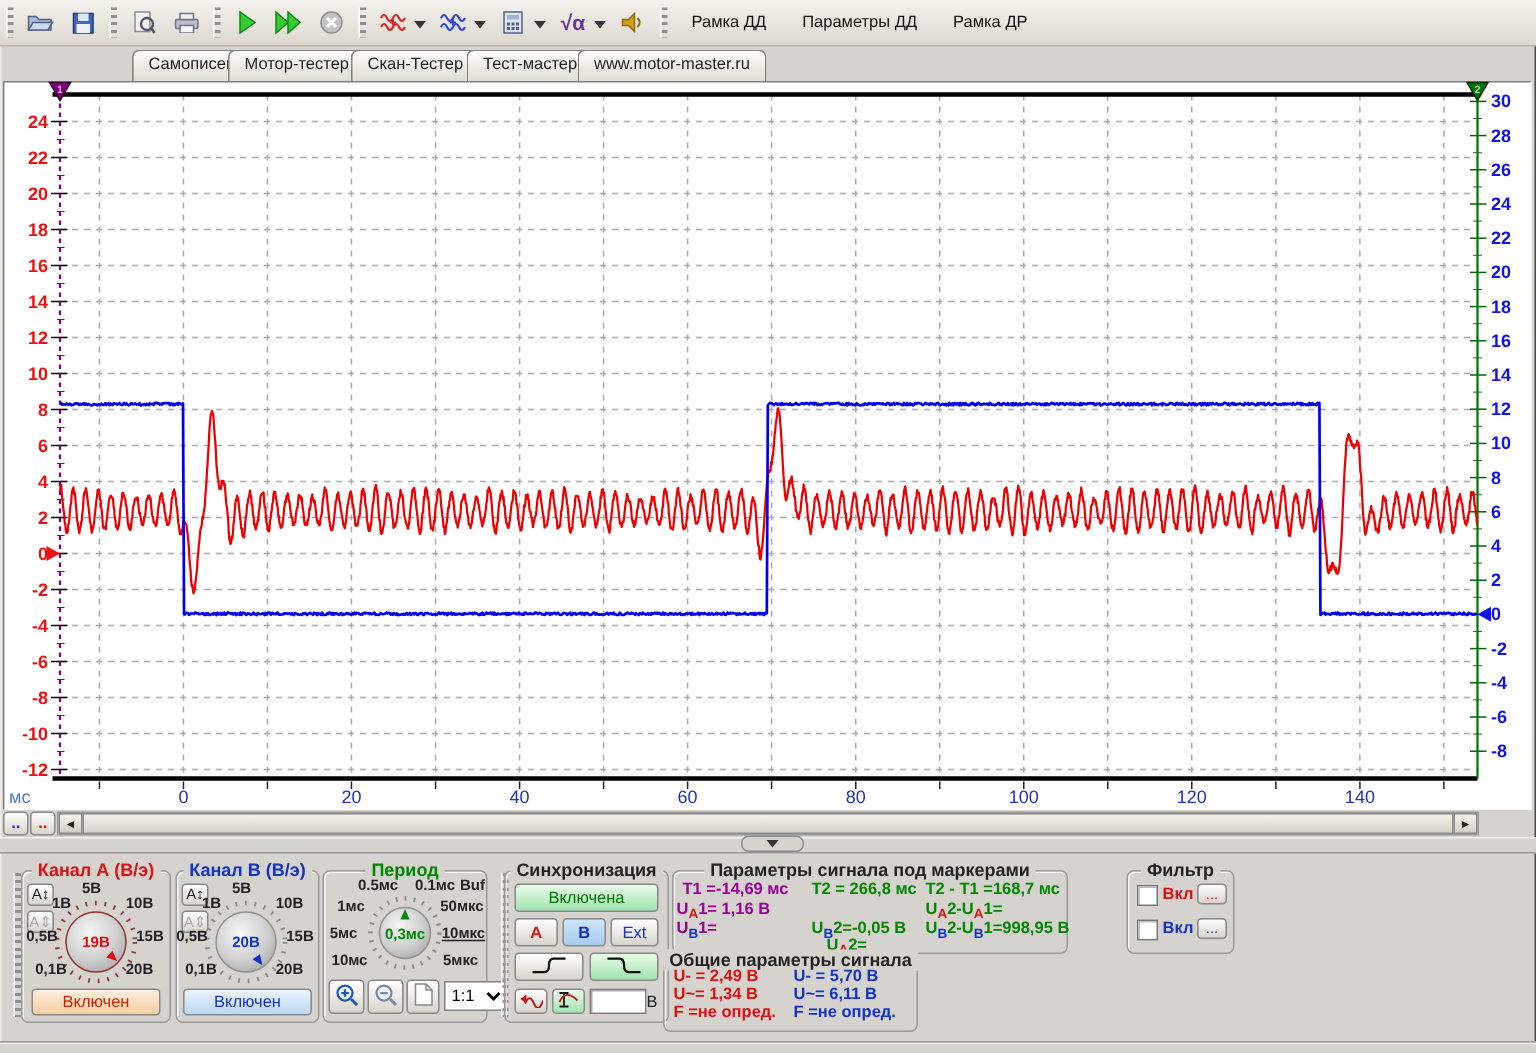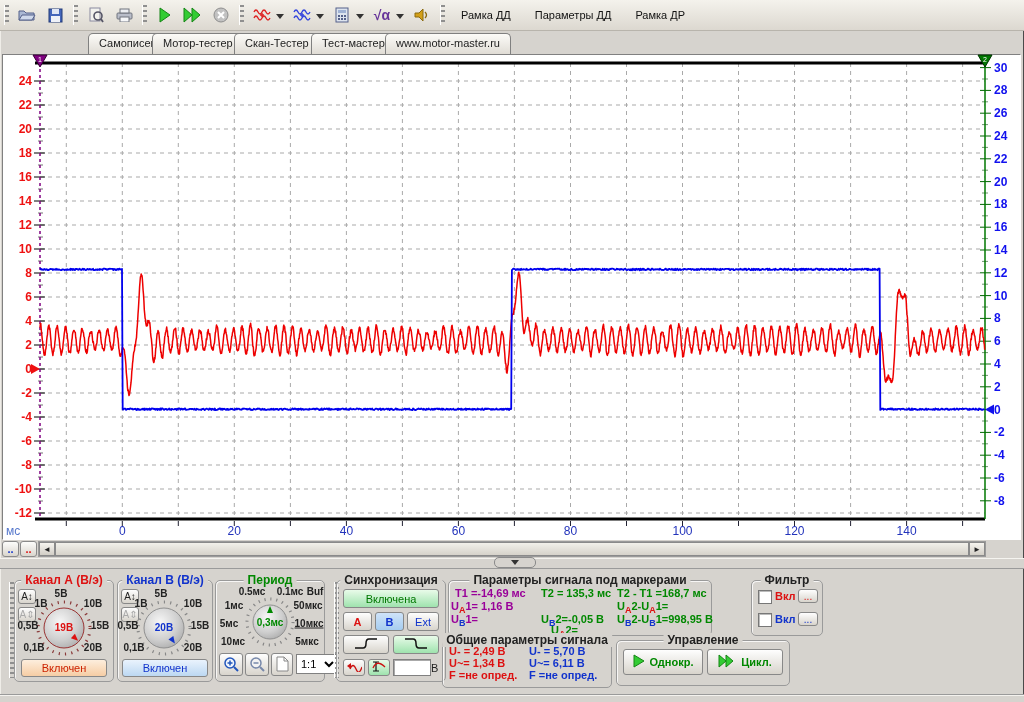--- a/index.html
+++ b/index.html
@@ -532,21 +532,21 @@
             <path d="M2,7 q4,-9 12,-1" fill="none" stroke="#cc1111" stroke-width="1.3"></path>
           </svg></span>
       </div>
     <input class="lvl abs" style="left: 56px; top: 78px;" value="0,5">
     <span class="abs" style="left:94px;top:81px;">В</span>
   </div>
 
   <div class="gb" style="left:448px;top:580px;width:262px;height:54px;">
     <span class="gbtitle">Параметры сигнала под маркерами</span>
     <div class="abs valtext purple" style="left:6px;top:6px;">T1 =-14,69 мс</div>
-    <div class="abs valtext green" style="left:92px;top:6px;">T2 = 135,3 мс</div>
+    <div class="abs valtext green" style="left:92px;top:6px;">T2 = 266,8 мс</div>
     <div class="abs valtext green" style="left:168px;top:6px;">T2 - T1 =168,7 мс</div>
     <div class="abs valtext purple" style="left:2px;top:19px;"><span>U</span><sub class="red">A</sub><span>1= 1,16 В</span></div>
     <div class="abs valtext green" style="left:102px;top:19px;margin-top:24px;"><span>U</span><sub class="red">A</sub><span>2=</span></div>
     <div class="abs valtext green" style="left:168px;top:19px;"><span>U</span><sub class="red">A</sub><span>2-U</span><sub class="red">A</sub><span>1=</span></div>
     <div class="abs valtext purple" style="left:2px;top:32px;"><span>U</span><sub class="blue">B</sub><span>1=</span></div>
     <div class="abs valtext green" style="left:92px;top:32px;"><span>U</span><sub class="blue">B</sub><span>2=-0,05 В</span></div>
     <div class="abs valtext green" style="left:168px;top:32px;"><span>U</span><sub class="blue">B</sub><span>2-U</span><sub class="blue">B</sub><span>1=998,95 В</span></div>
   </div>
 
   <div class="gb" style="left:716px;top:580px;width:70px;height:54px;margin-left:35px;">
@@ -562,31 +562,15 @@
   <div class="gb" style="left:442px;top:640px;width:168px;height:46px;">
     <span class="gbtitle">Общие параметры сигнала</span>
     <div class="abs valtext red" style="left:6px;top:4px;">U- = 2,49 В</div>
     <div class="abs valtext red" style="left:6px;top:16px;">U~= 1,34 В</div>
     <div class="abs valtext red" style="left:6px;top:28px;">F =не опред.</div>
     <div class="abs valtext blue" style="left:86px;top:4px;">U- = 5,70 В</div>
     <div class="abs valtext blue" style="left:86px;top:16px;">U~= 6,11 В</div>
     <div class="abs valtext blue" style="left:86px;top:28px;">F =не опред.</div>
   </div>
 
-  <div class="gb" style="left:616px;top:640px;width:172px;height:44px;">
-    <span class="gbtitle">Управление</span>
-    <div class="btn abs" style="left:6px;top:8px;width:80px;height:26px;gap:5px;">
-      <span><svg width="12" height="14">
-            <path d="M1,1 L11,7 L1,13 Z" fill="#33cc33" stroke="#158515"></path>
-          </svg></span>
-      <span class="green" style="font-weight:bold;">Однокр.</span>
-    </div>
-    <div class="btn abs" style="left:90px;top:8px;width:76px;height:26px;gap:5px;">
-      <span><svg width="18" height="14">
-            <path d="M1,1 L8,7 L1,13 Z" fill="#33cc33" stroke="#158515"></path>
-            <path d="M8,1 L15,7 L8,13 Z" fill="#33cc33" stroke="#158515"></path>
-          </svg></span>
-      <span class="green" style="font-weight:bold;">Цикл.</span>
-    </div>
-  </div>
 
   <div id="botstrip" class="abs"></div>
 </div>
 
 </body></html>

